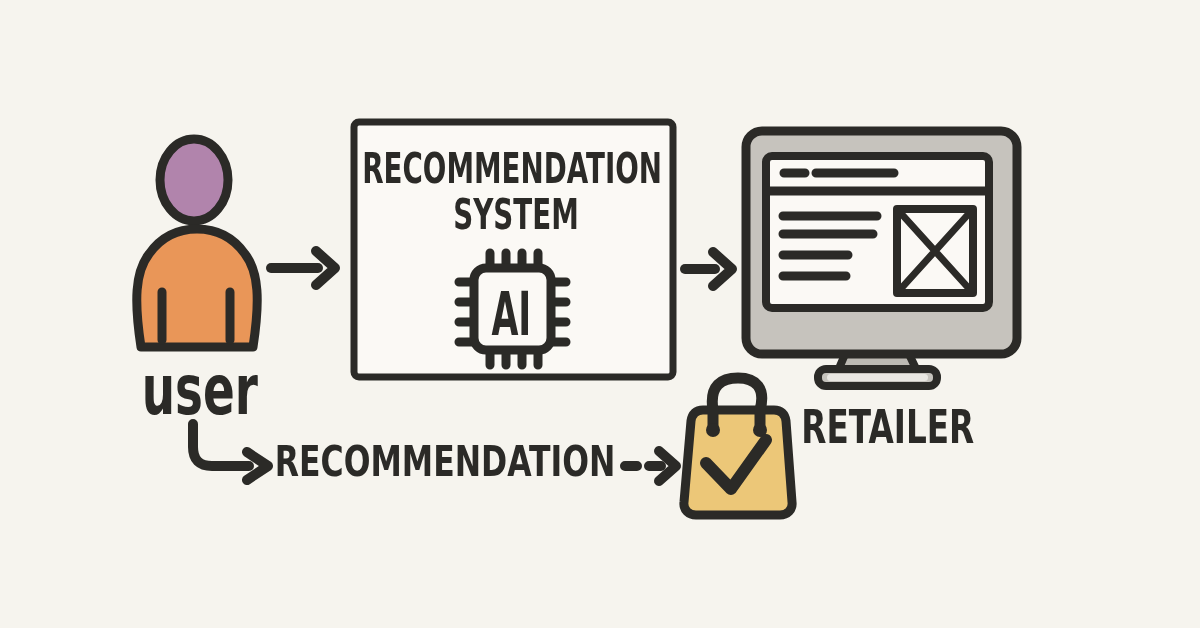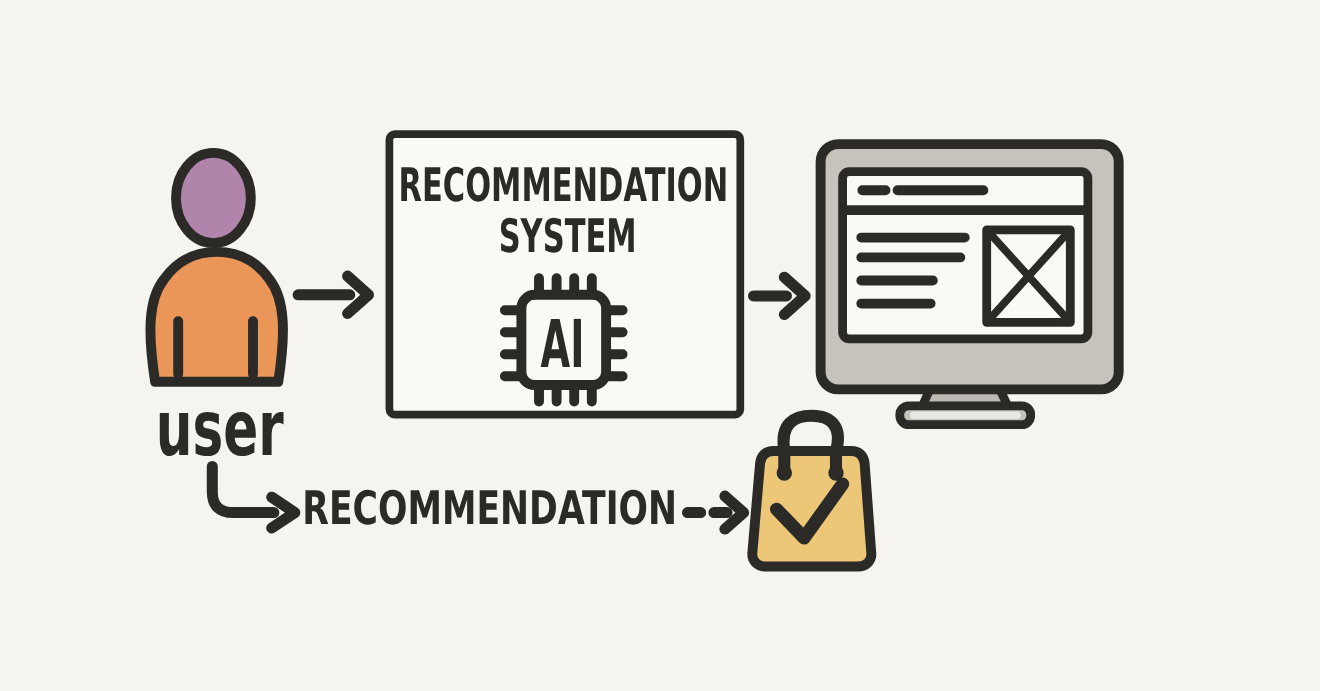--- a/index.html
+++ b/index.html
@@ -112,18 +112,21 @@
     <span class="cond">RECOMMENDATION</span>
   </div>
   <div class="label lbl-sys-line2">
     <span class="cond">SYSTEM</span>
   </div>
 
   <div class="label lbl-ai">
     <span class="cond">AI</span>
   </div>
 
+  <div class="label lbl-retailer">
+    <span class="cond">RETAILER</span>
+  </div>
 
   <div class="label lbl-reco">
     <span class="cond">RECOMMENDATION</span>
   </div>
 
 </div>
 
 </body></html>

